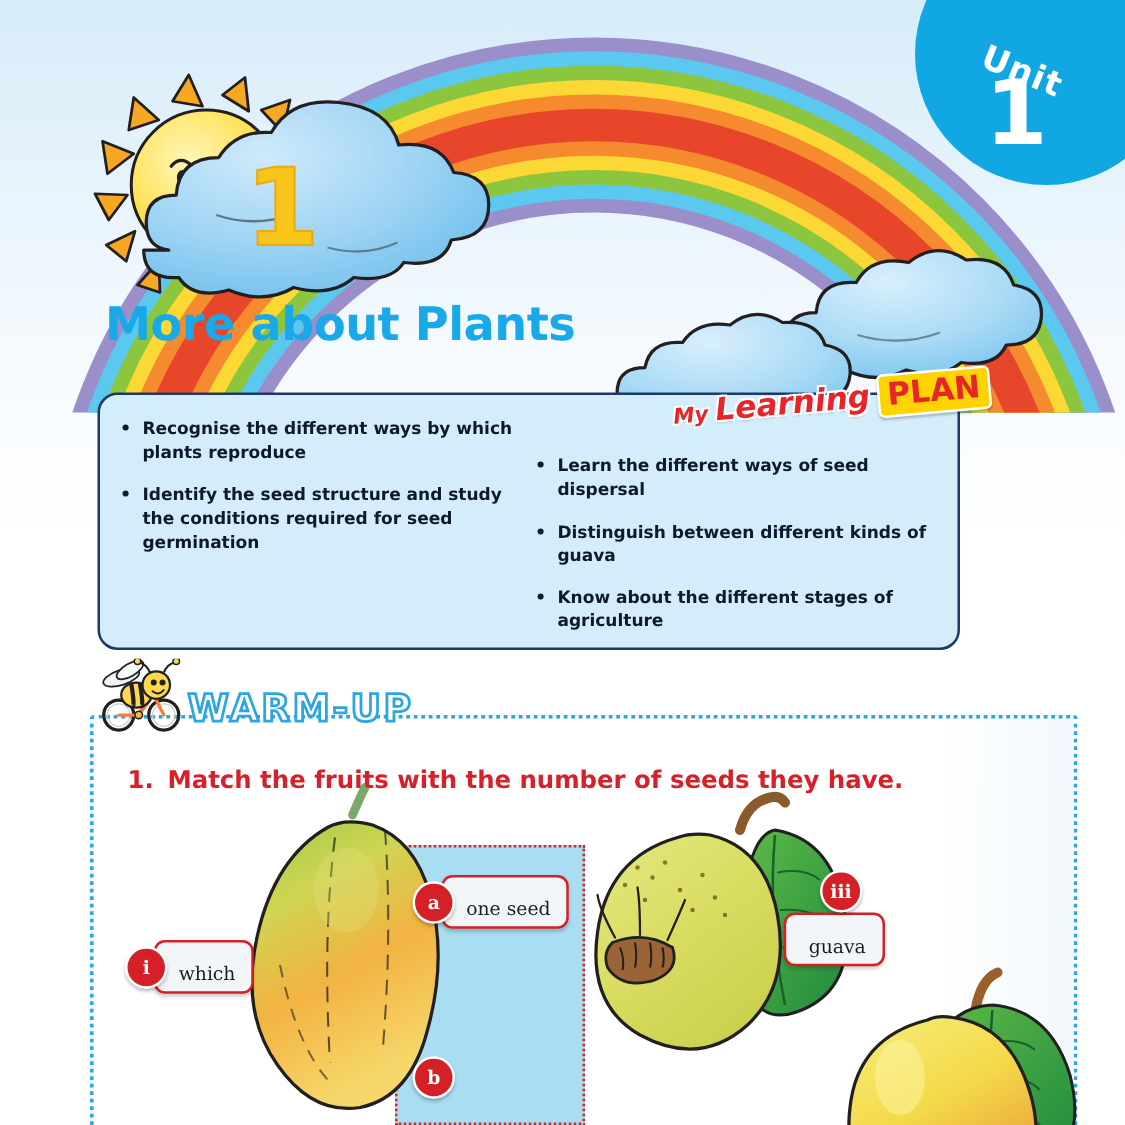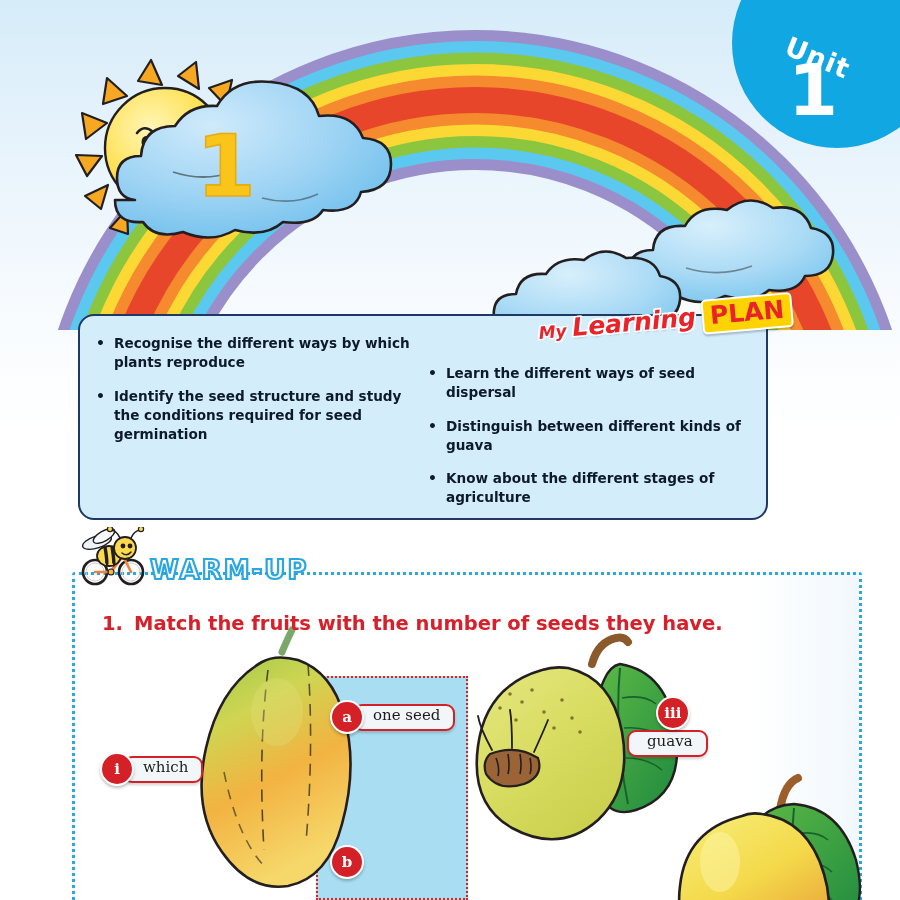--- a/index.html
+++ b/index.html
@@ -145,21 +145,21 @@
   #warmup-heading {
     position: absolute;
     left: 78px;
     top: 527px;
     z-index: 9;
     display: flex;
     align-items: flex-end;
     gap: 4px;
   }
   #warmup-label {
-    font-size: 26px;
+    font-size: 30px;
     font-weight: bold;
     letter-spacing: 2px;
     color: #ffffff;
     -webkit-text-stroke: 2.2px #2ba6e0;
     font-family: "DejaVu Sans", sans-serif;
     padding-bottom: 2px;
   }
 
   
   #warmup-box {
@@ -216,21 +216,21 @@
     font-size: 15px;
     font-weight: bold;
     display: flex; align-items: center; justify-content: center;
     font-family: "DejaVu Serif", serif;
     box-shadow: 0 2px 3px rgba(0,0,0,.25);
     position: relative;
     z-index: 2;
   }
   .match-pill {
     margin-left: -11px;
-    padding: 0 13px 5px 18px;
+    padding: 16px 13px 5px 18px;
     background: #f3f6f8;
     border: 2.5px solid #d42027;
     border-radius: 9px;
     font-size: 15px;
     color: #1c1c1c;
     font-family: "DejaVu Serif", serif;
     box-shadow: 0 2px 3px rgba(0,0,0,.18);
     white-space: nowrap;
   }
 
@@ -330,20 +330,21 @@
                q-8,16 -34,12 q-14,12 -40,6
                q-22,10 -44,0 q-24,4 -28,-8 z" fill="url(#cloudGrad2)" stroke="#231f20" stroke-width="2.6" stroke-linejoin="round"></path>
     </g>
   </svg>
 
   <div id="unit-badge">
     <span class="unit-word">Unit</span>
     <span class="unit-num">1</span>
   </div>
 
+  <h1 id="page-title">More about Plants</h1>
 
   <div id="learning-plan-box">
     <div class="plan-col" id="plan-col-left">
       <div class="plan-item">
         <span class="plan-bullet">•</span>
         <span>Recognise the different ways by which plants reproduce</span>
       </div>
       <div class="plan-item">
         <span class="plan-bullet">•</span>
         <span>Identify the seed structure and study the conditions required for seed germination</span>

